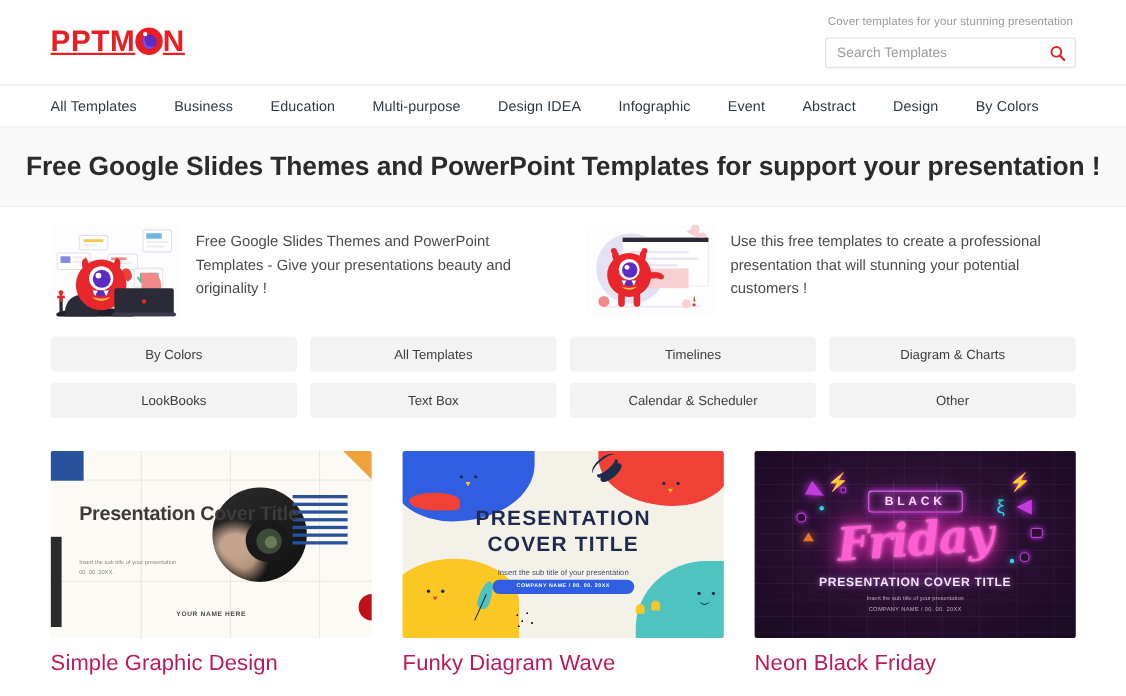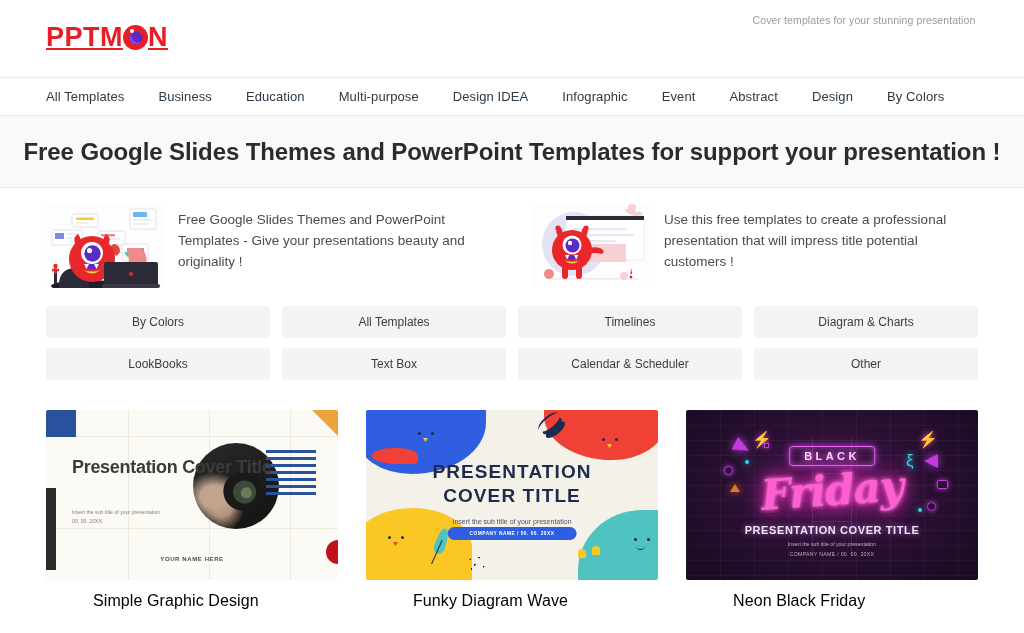--- a/index.html
+++ b/index.html
@@ -181,24 +181,23 @@
   .card { cursor: pointer; }
   .card-thumb {
     position: relative;
     width: 100%;
     height: 170px;
     overflow: hidden;
     border-radius: 2px;
   }
   .card-title {
     margin-top: 12px;
-    font-size: 16px;
-    color: #000000;
+    font-size: 20px;
+    color: #be185d;
     letter-spacing: 0.1px;
-    margin-left: 47px;
   }
 
   
   .t1 { background: #fbfaf4; }
   .t1 .grid-v { position:absolute; top:0; bottom:0; width:1px; background:#ece9dd; }
   .t1 .grid-h { position:absolute; left:0; right:0; height:1px; background:#ece9dd; }
   .t1 .corner-blue { position:absolute; left:0; top:0; width:30px; height:27px; background:#28539c; }
   .t1 .corner-orange {
     position:absolute; right:0; top:0; width:0; height:0;
     border-top: 26px solid #efa13c; border-left: 26px solid transparent;
@@ -382,20 +381,29 @@
 <div class="header">
 
   <a class="logo" href="#">
     <span>PPTM</span>
       <span class="logo-eye"></span>
       <span>N</span>
   </a>
 
   <div class="header-right">
     <div class="tagline">Cover templates for your stunning presentation</div>
+    <div class="search-wrap">
+      <input type="text" placeholder="Search Templates" style="">
+      <button class="search-btn">
+        <svg width="15" height="15" viewBox="0 0 18 18">
+          <circle cx="7.6" cy="7.3" r="5.3" fill="none" stroke="#e01f26" stroke-width="2.1"></circle>
+          <line x1="11.5" y1="11.4" x2="16.2" y2="16.3" stroke="#e01f26" stroke-width="2.4" stroke-linecap="round"></line>
+        </svg>
+      </button>
+    </div>
   </div>
 </div>
 
 <nav class="nav">
   <a href="#">All Templates</a>
   <a href="#">Business</a>
   <a href="#">Education</a>
   <a href="#">Multi-purpose</a>
   <a href="#">Design IDEA</a>
   <a href="#">Infographic</a>
@@ -485,21 +493,21 @@
         <path d="M32.5 56.5 q7.5 6 15 0 q-7.5 2.5 -15 0 z" fill="#f4c84a"></path>
         <path d="M57 44 q10 -2 14 2 q2 3 -2 4 q-5 -2 -12 0 z" fill="#e8272c"></path>
         <rect x="30" y="62" width="6" height="13" rx="3" fill="#e8272c"></rect>
         <rect x="44" y="62" width="6" height="13" rx="3" fill="#e8272c"></rect>
         <circle cx="17" cy="70" r="5" fill="#f08a8a"></circle>
         <circle cx="92" cy="72" r="4" fill="#f7d0d3"></circle>
         <path d="M99 64 l1.2 6 -1.8 0 z" fill="#e8272c"></path>
         <circle cx="99" cy="73" r="1.4" fill="#e8272c"></circle>
       </svg>
     </div>
-    <div class="intro-text">Use this free templates to create a professional presentation that will impress title potential customers !</div>
+    <div class="intro-text">Use this free templates to create a professional presentation that will stunning your potential customers !</div>
   </div>
 </div>
 
 <div class="cats">
   <button class="cat-btn">By Colors</button>
   <button class="cat-btn">All Templates</button>
   <button class="cat-btn">Timelines</button>
   <button class="cat-btn">Diagram &amp; Charts</button>
   <button class="cat-btn">LookBooks</button>
   <button class="cat-btn">Text Box</button>

